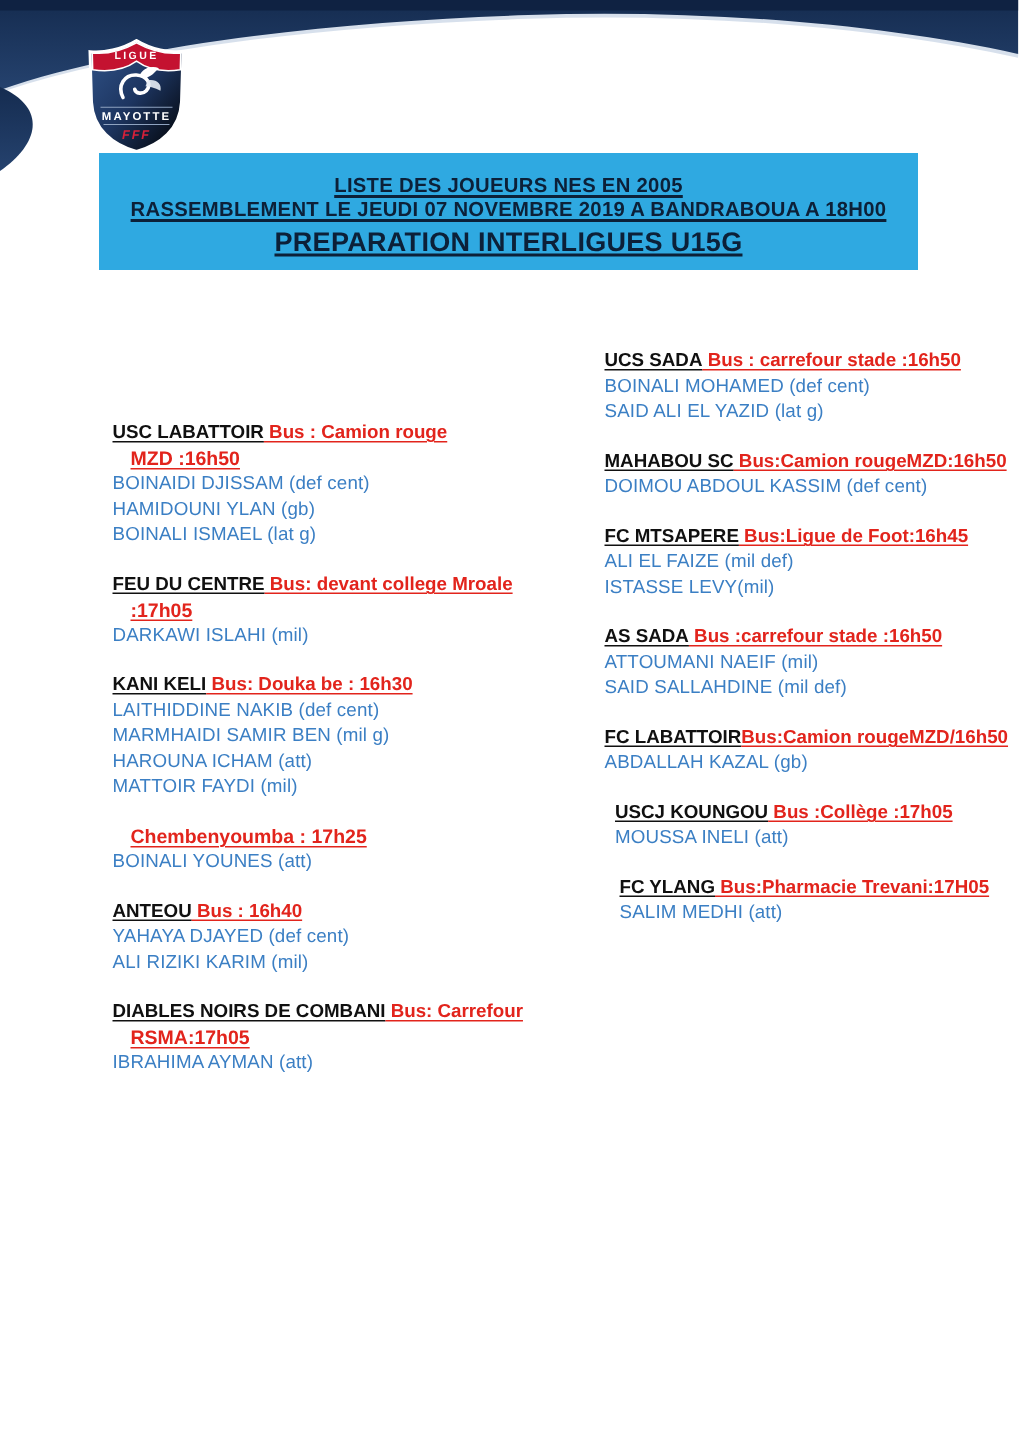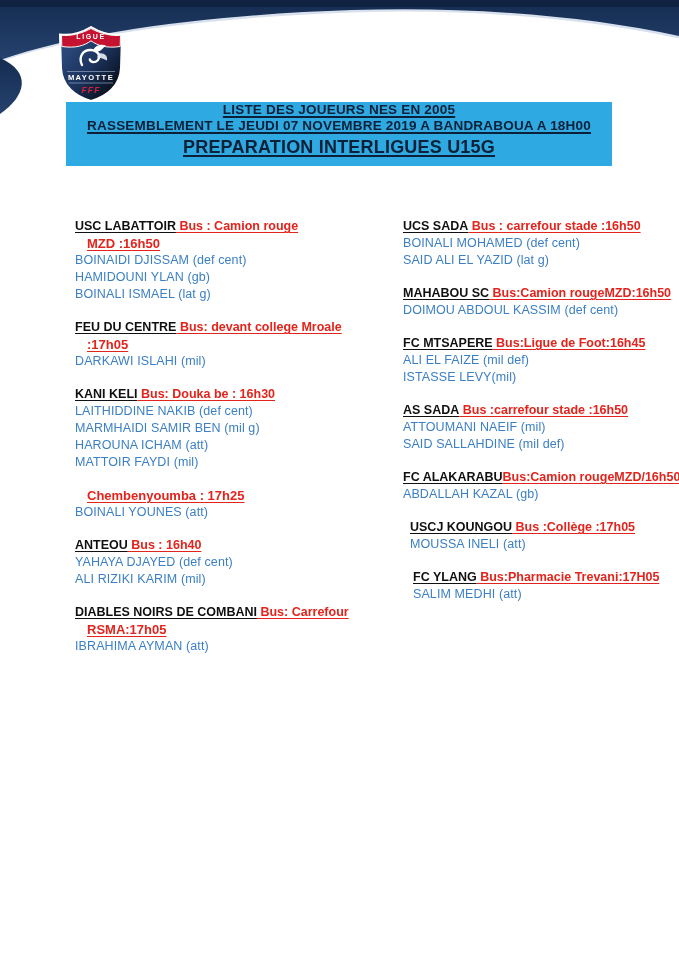--- a/index.html
+++ b/index.html
@@ -11,33 +11,33 @@
   .page{position:relative;width:625px;height:960px;background:#fff;}
 
   
   .banner{position:relative;height:100px;}
   .banner svg.swoosh{position:absolute;top:0;left:0;display:block;}
   .logo{position:absolute;top:26px;left:57px;width:68px;height:76px;}
 
   
   .header-block{
     width:546px;margin:2px 0 0 66px;background:#2FA9E1;
-    text-align:center;padding:0 2px 5px 2px;box-sizing:border-box;
+    text-align:center;padding:14px 2px 5px 2px;box-sizing:border-box;
   }
   .header-line{
     color:#0C2038;font-weight:bold;font-size:13.5px;line-height:16px;
     text-decoration:underline;text-decoration-thickness:1.5px;text-underline-offset:2px;
     letter-spacing:0.2px;
   }
   .header-line.big{font-size:18px;line-height:27px;text-decoration-thickness:2px;}
 
   
   .content{display:flex;margin-top:52px;padding-left:75px;box-sizing:border-box;}
   .col{display:block;}
-  .col-left{width:312px;flex:0 0 312px;}
+  .col-left{width:312px;flex:0 0 312px;margin-top:48px;}
   .col-right{width:272px;flex:0 0 272px;padding-left:3px;margin-left:13px;}
 
   .team{margin:0 0 16px 0;}
   .team-head{font-size:12.5px;line-height:17px;white-space:nowrap;}
   .team-name{
     color:#101010;font-weight:bold;
     text-decoration:underline;text-decoration-thickness:1.3px;text-underline-offset:2px;
   }
   .bus-info{
     color:#E2241C;font-weight:bold;
@@ -186,21 +186,21 @@
   <section class="team">
     <div class="team-head"><span class="team-name">AS SADA</span><span class="bus-info">&nbsp;Bus :carrefour stade :16h50</span></div>
 
     <ul class="players">
             <li>ATTOUMANI NAEIF (mil)</li>
             <li>SAID SALLAHDINE (mil def)</li>
           </ul>
   </section>
 
   <section class="team">
-    <div class="team-head"><span class="team-name">FC ALAKARABU</span><span class="bus-info">Bus:Camion rougeMZD/16h50</span></div>
+    <div class="team-head"><span class="team-name">FC LABATTOIR</span><span class="bus-info">Bus:Camion rougeMZD/16h50</span></div>
 
     <ul class="players">
             <li>ABDALLAH KAZAL (gb)</li>
           </ul>
   </section>
 
   <section class="team" style="padding-left: 7px;">
     <div class="team-head"><span class="team-name">USCJ KOUNGOU</span><span class="bus-info">&nbsp;Bus :Collège :17h05</span></div>
 
     <ul class="players">

